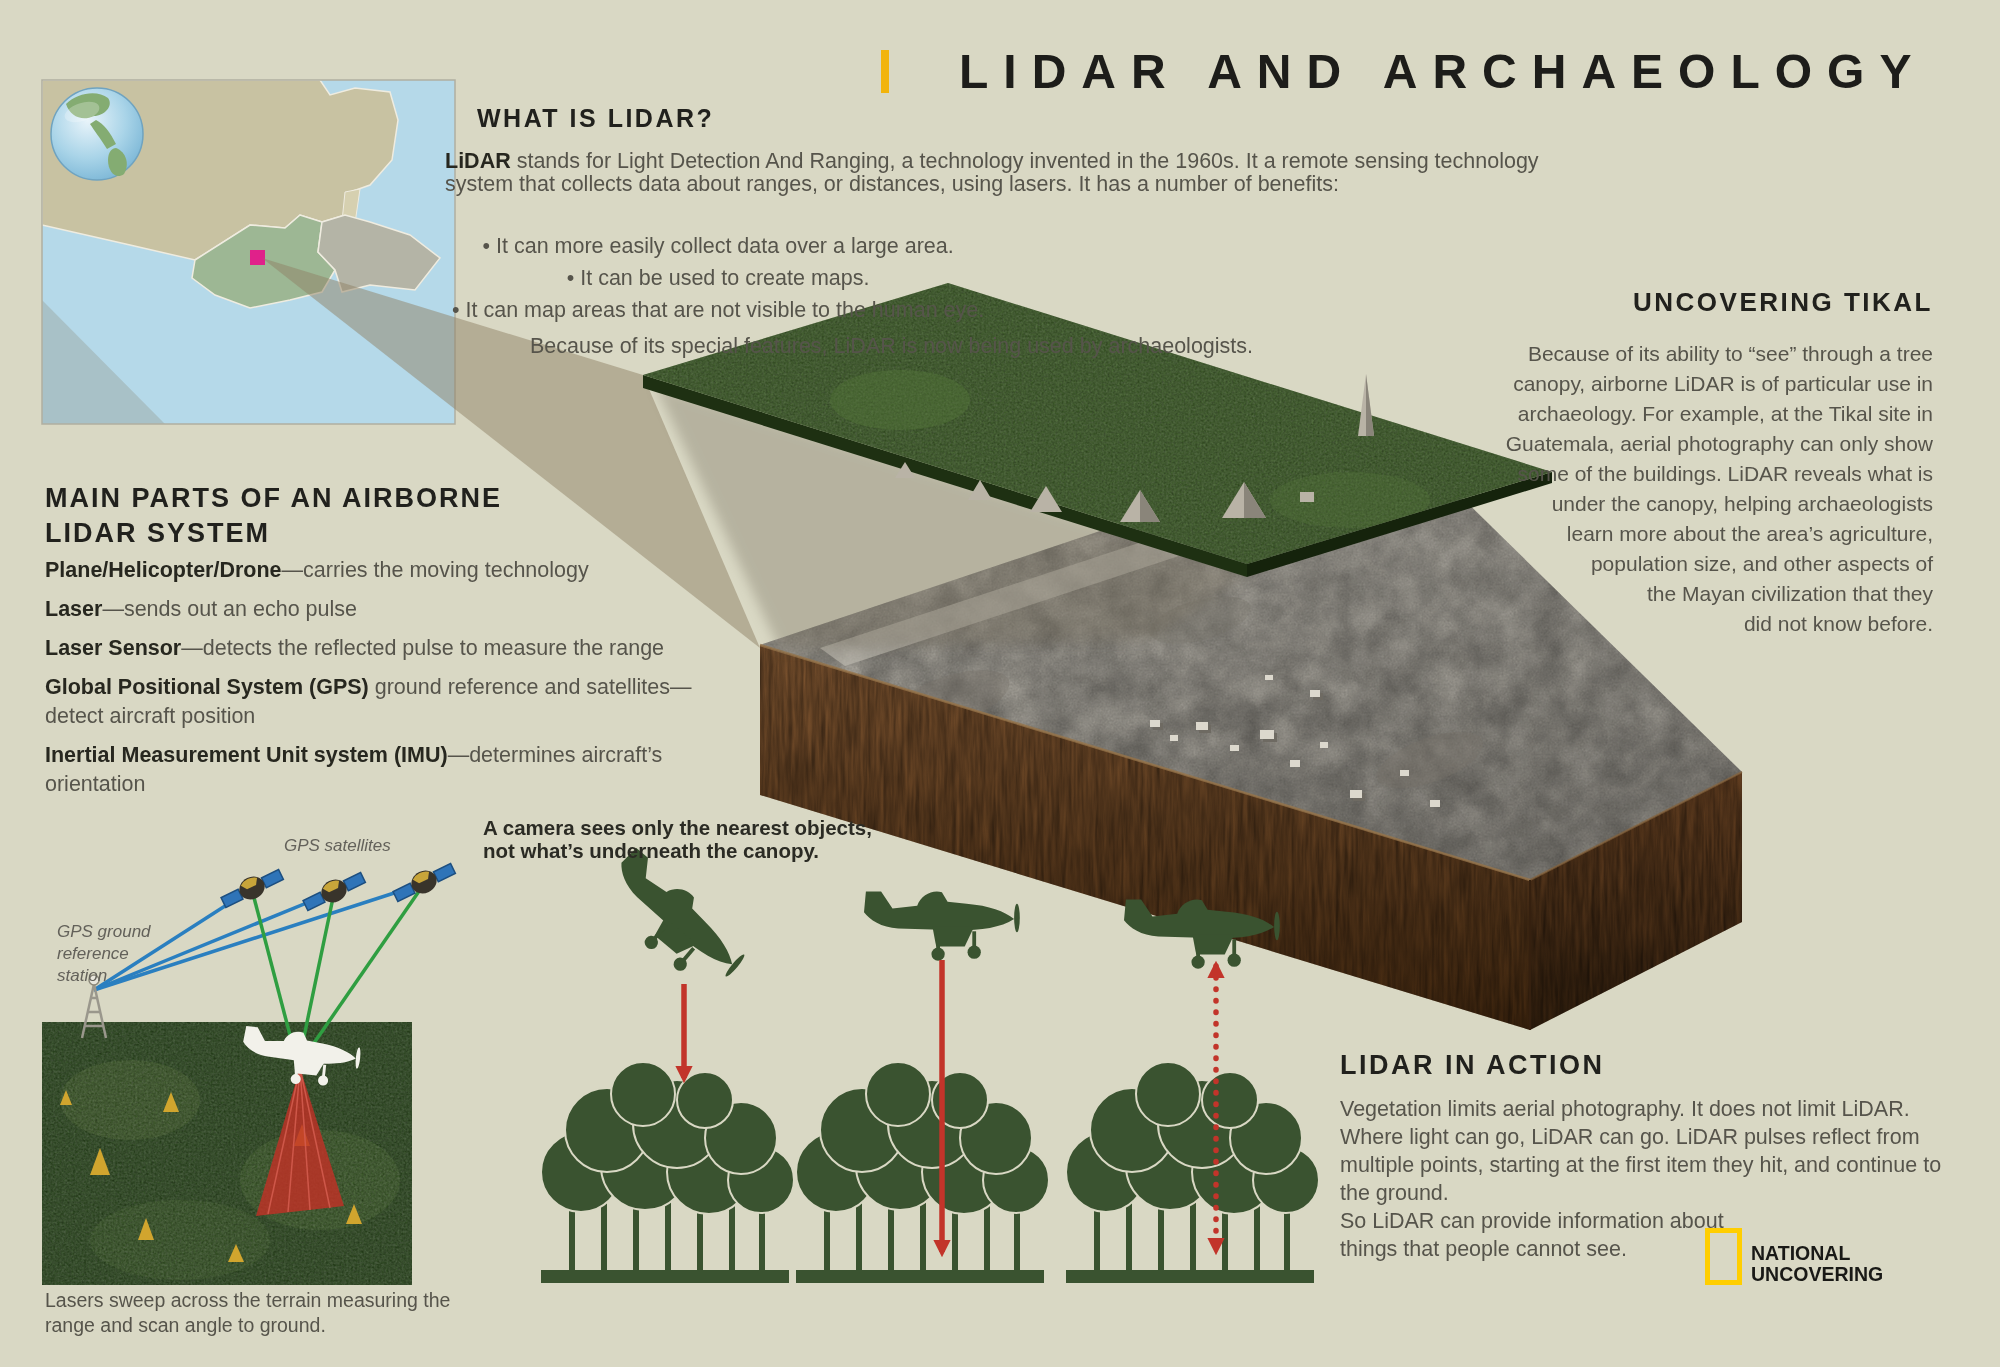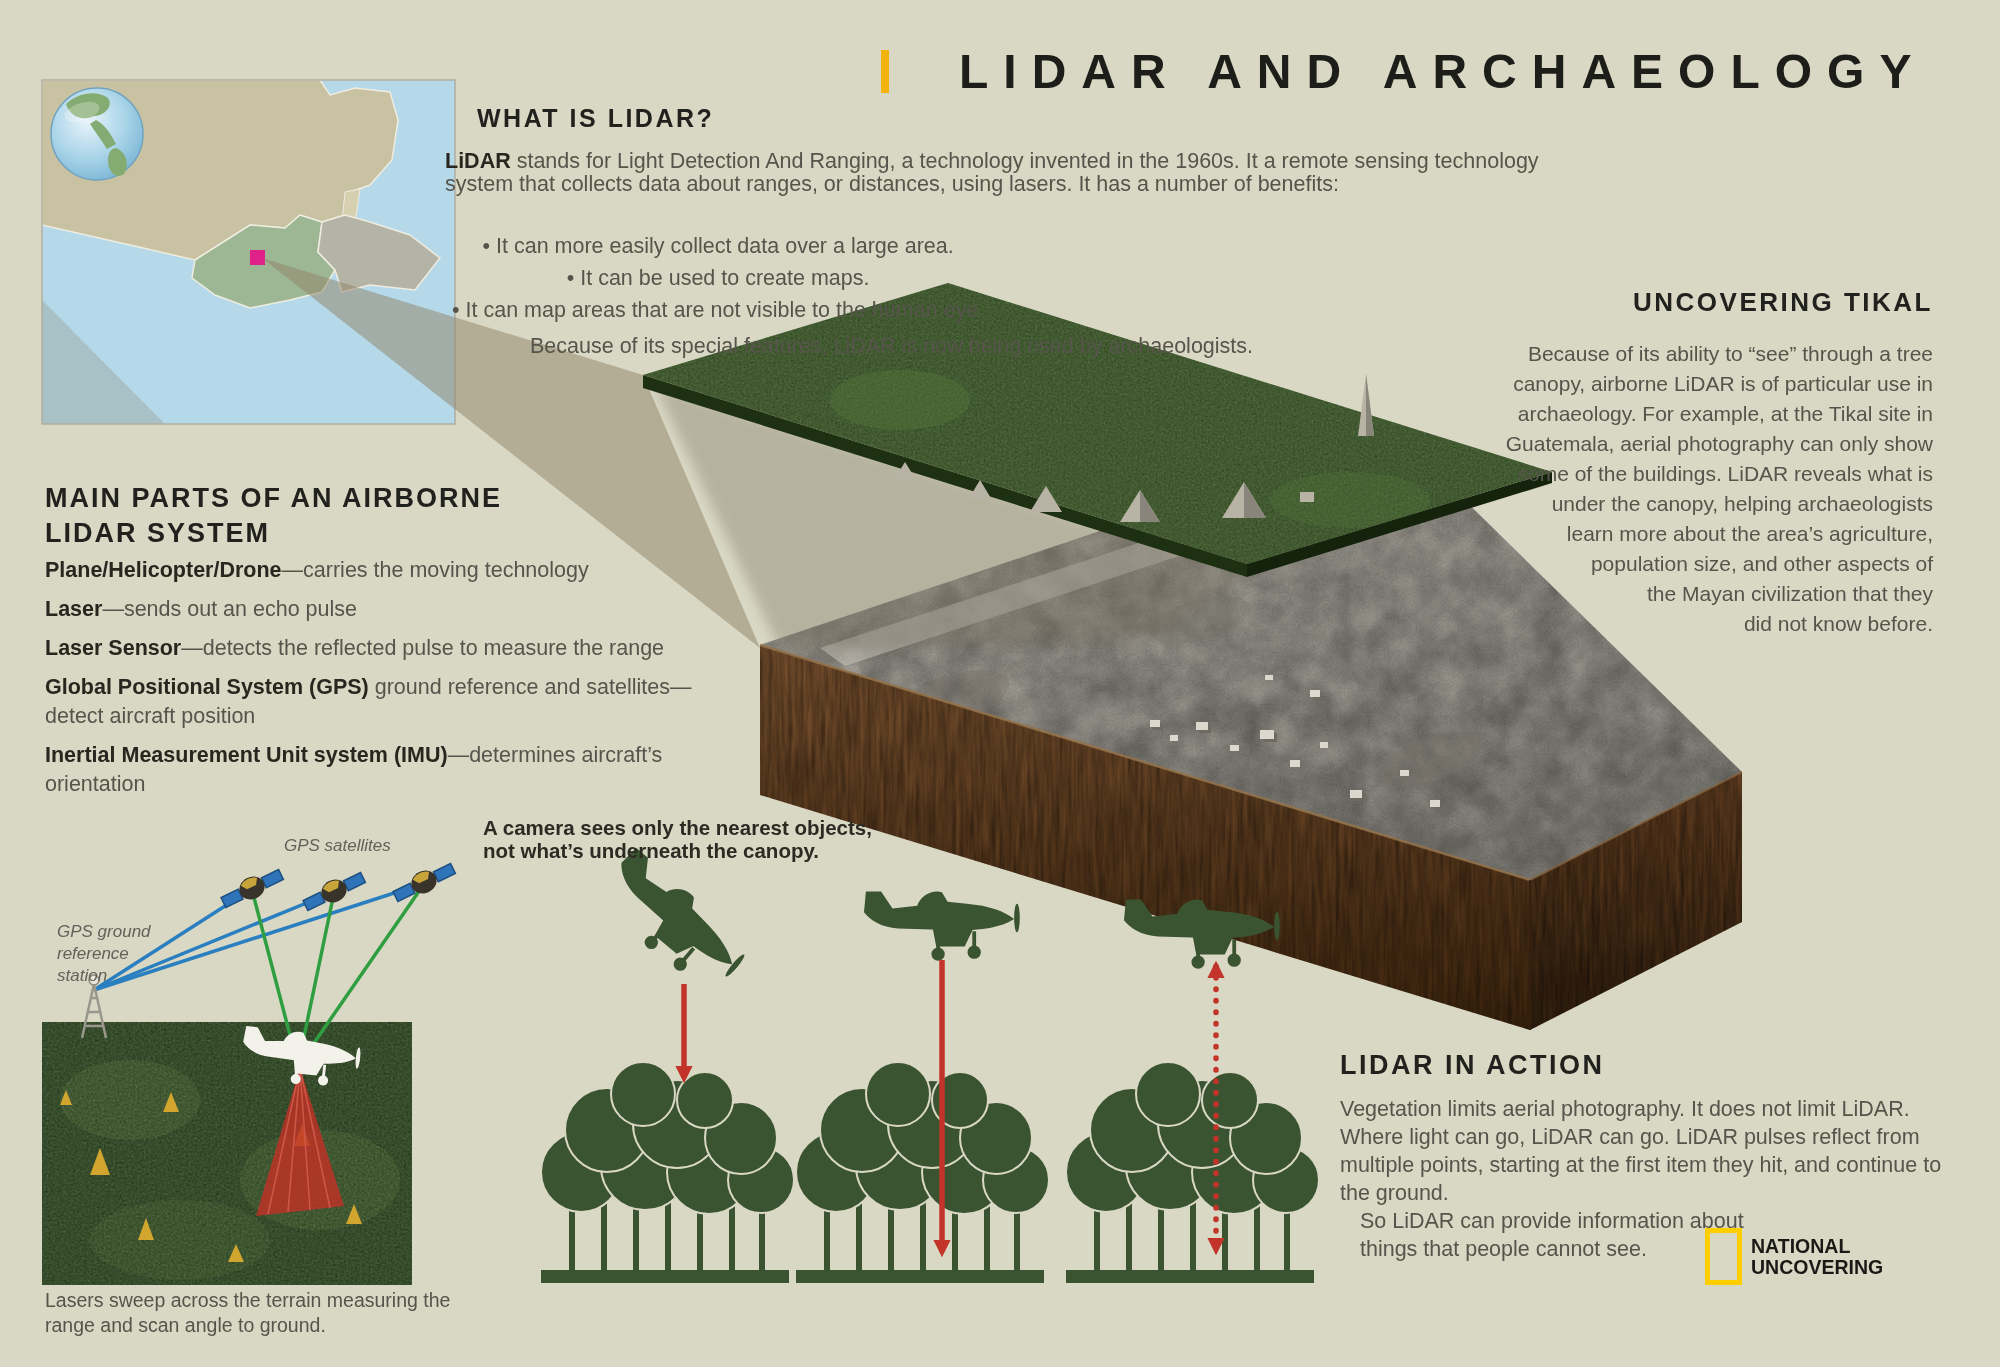--- a/index.html
+++ b/index.html
@@ -22,22 +22,22 @@
   .main-h{left:45px;top:481px;width:520px;font-size:27px;line-height:35px;letter-spacing:2px;}
   .main-list{left:45px;top:556px;width:662px;font-size:21.5px;line-height:29px;}
   .main-item{margin-bottom:10px;}
   .cam-note{left:483px;top:816px;font-size:20.5px;font-weight:bold;line-height:23px;color:#2b2b24;}
   .ital-label{font-style:italic;font-size:17px;color:#63615a;line-height:22px;}
   .sat-label{left:248px;top:835px;margin-left:36px;}
   .station-label{left:57px;top:921px;width:122px;}
   .photo-caption{left:45px;top:1288px;width:432px;font-size:19.5px;line-height:25px;}
   .action-h{left:1340px;top:1050px;font-size:27px;}
   .action-p1{left:1340px;top:1095px;width:612px;font-size:21.5px;line-height:28px;}
-  .action-p2{left:1340px;top:1207px;width:445px;font-size:21.5px;line-height:28px;margin-left:20px;}
-  .logo{left:1681px;top:1228px;display:flex;align-items:center;z-index:2;position:absolute;padding-left:24px;}
+  .action-p2{left:1340px;top:1207px;width:445px;font-size:21.5px;line-height:28px;}
+  .logo{left:1681px;top:1228px;display:flex;align-items:flex-end;z-index:2;position:absolute;padding-left:24px;}
   .logo-box{width:27px;height:47px;border:5px solid #ffce00;margin-right:9px;}
   .logo-text{font-size:19.5px;font-weight:bold;line-height:21px;letter-spacing:0px;color:#191916;}
 </style>
 </head>
 <body>
 
 <div class="stage">
 
   <svg class="illus" width="2000" height="1367" viewBox="0 0 2000 1367">
     <defs>

